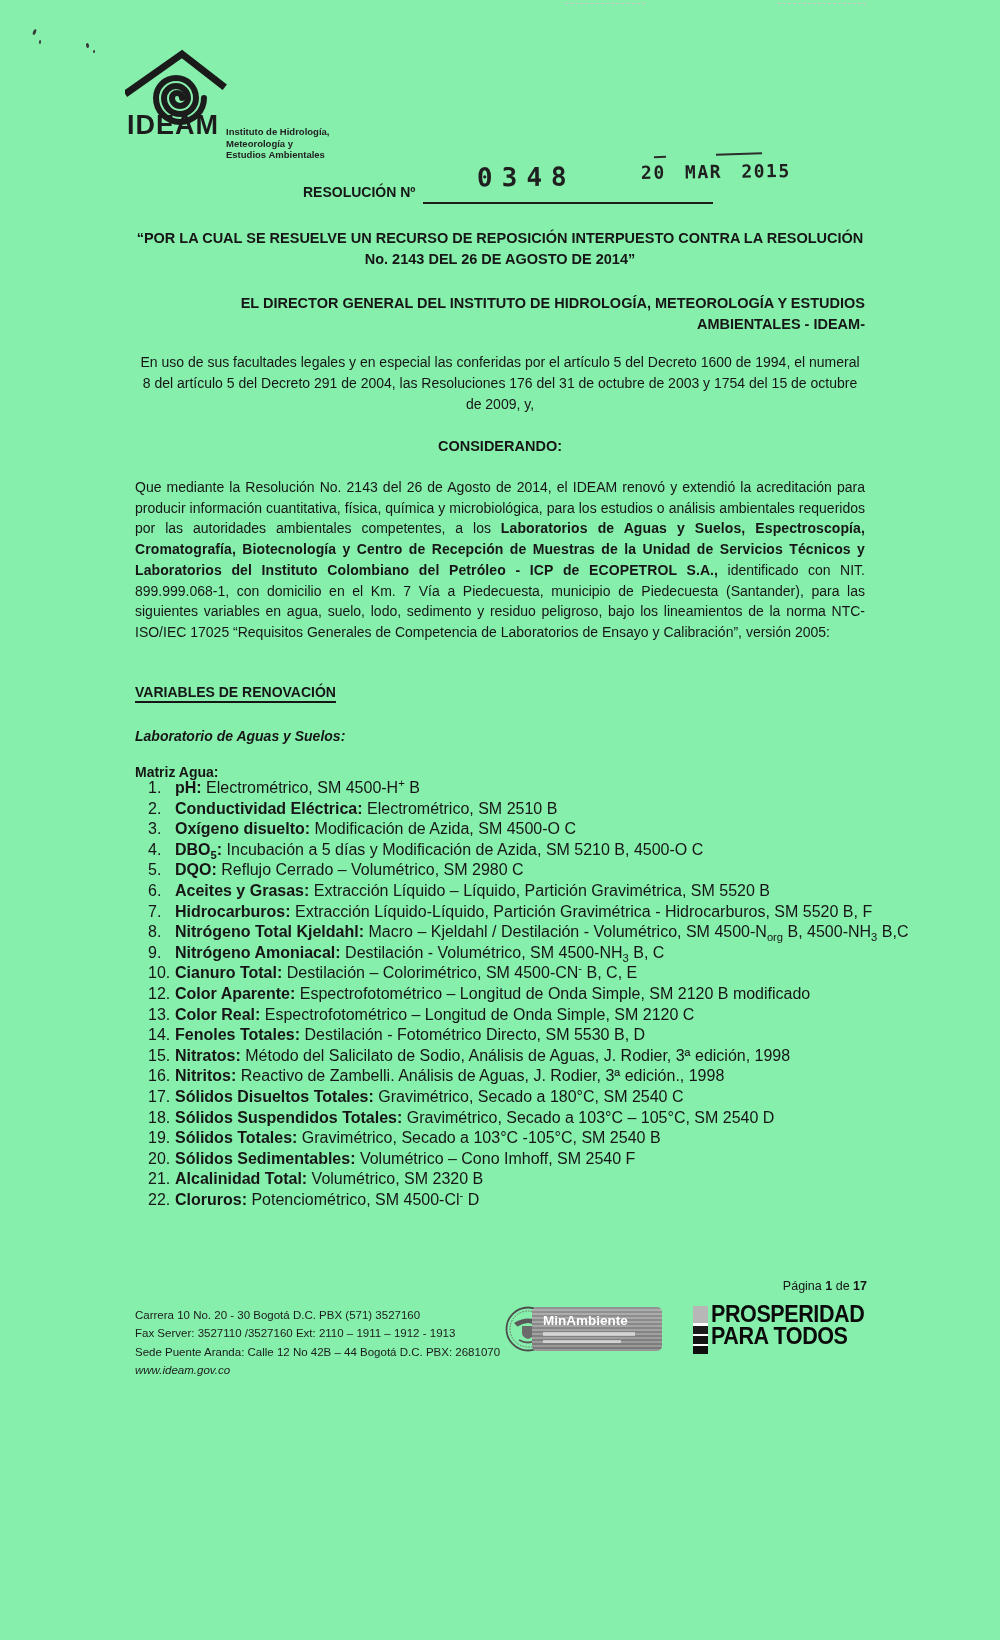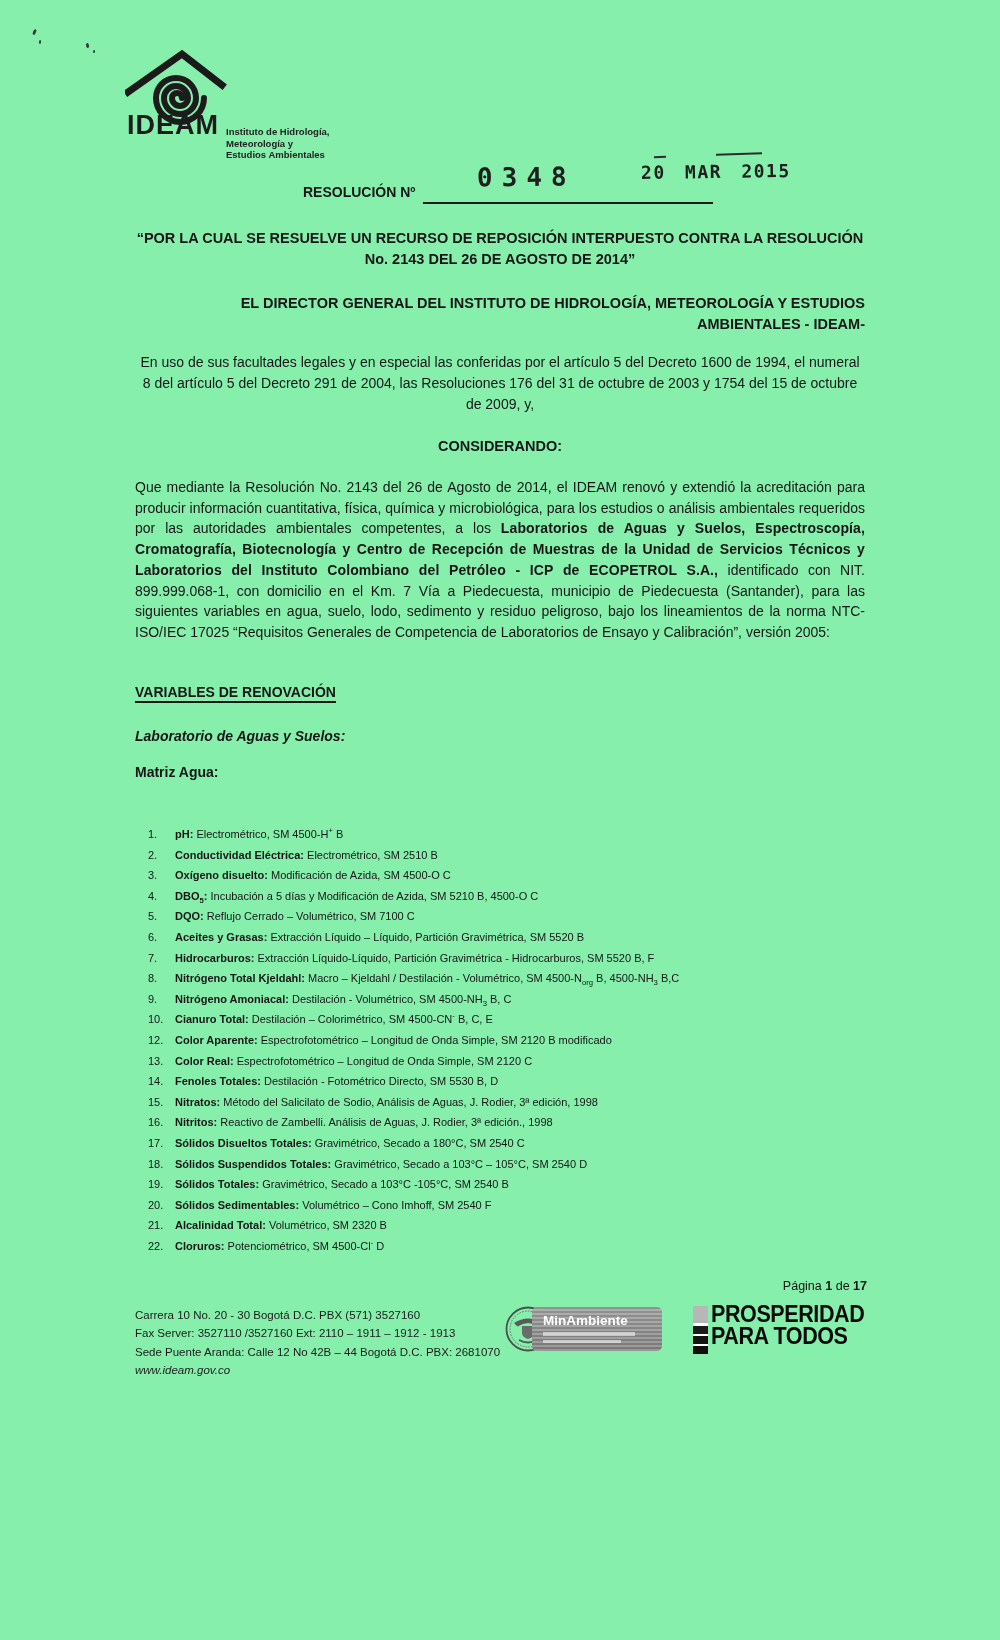--- a/index.html
+++ b/index.html
@@ -32,21 +32,21 @@
   .title-text{font-size:14.5px;font-weight:bold;text-align:center;line-height:21px;}
   .preamble-text{font-size:14px;text-align:center;line-height:21px;}
   .heading-center{font-size:14.5px;font-weight:bold;text-align:center;}
   .paragraph{font-size:14px;text-align:justify;line-height:20.7px;}
   .paragraph b{letter-spacing:.1px;}
   .section-h{font-size:14px;font-weight:bold;}
   .underlined{border-bottom:2px solid #161616;padding-bottom:1px;display:inline-block;}
   .italic{font-style:italic;}
 
   
-  .vars{left:148px;top:824px;width:740px;font-size:11px;line-height:20.6px;position:absolute;}
+  .vars{left:148px;top:778px;width:740px;font-size:16px;line-height:20.6px;position:absolute;}
   .var-item{white-space:nowrap;}
   .var-num{display:inline-block;width:27px;}
   .var-name{}
   sub,sup{font-size:70%;line-height:0;}
 
   
   .pagination{font-size:12.5px;right:133px;top:1279px;}
 
   
   .footer-address{font-size:11.5px;line-height:18.4px;color:#1b1b1b;}
@@ -124,21 +124,21 @@
     <span class="underlined">VARIABLES DE RENOVACIÓN</span>
   </div>
   <div class="abs section-h italic" style="left:135px;top:728px;">Laboratorio de Aguas y Suelos:</div>
   <div class="abs section-h" style="left:135px;top:764px;">Matriz Agua:</div>
 
   <div class="vars">
       <div class="var-item"><span class="var-num">1.</span><b class="var-name">pH:</b><span class="var-desc"> Electrométrico, SM 4500-H<sup>+</sup> B</span></div>
       <div class="var-item"><span class="var-num">2.</span><b class="var-name">Conductividad Eléctrica:</b><span class="var-desc"> Electrométrico, SM 2510 B</span></div>
       <div class="var-item"><span class="var-num">3.</span><b class="var-name">Oxígeno disuelto:</b><span class="var-desc"> Modificación de Azida, SM 4500-O C</span></div>
       <div class="var-item"><span class="var-num">4.</span><b class="var-name">DBO<sub>5</sub>:</b><span class="var-desc"> Incubación a 5 días y Modificación de Azida, SM 5210 B, 4500-O C</span></div>
-      <div class="var-item"><span class="var-num">5.</span><b class="var-name">DQO:</b><span class="var-desc"> Reflujo Cerrado – Volumétrico, SM 7100 C</span></div>
+      <div class="var-item"><span class="var-num">5.</span><b class="var-name">DQO:</b><span class="var-desc"> Reflujo Cerrado – Volumétrico, SM 2980 C</span></div>
       <div class="var-item"><span class="var-num">6.</span><b class="var-name">Aceites y Grasas:</b><span class="var-desc"> Extracción Líquido – Líquido, Partición Gravimétrica, SM 5520 B</span></div>
       <div class="var-item"><span class="var-num">7.</span><b class="var-name">Hidrocarburos:</b><span class="var-desc"> Extracción Líquido-Líquido, Partición Gravimétrica - Hidrocarburos, SM 5520 B, F</span></div>
       <div class="var-item"><span class="var-num">8.</span><b class="var-name">Nitrógeno Total Kjeldahl:</b><span class="var-desc"> Macro – Kjeldahl / Destilación - Volumétrico, SM 4500-N<sub>org</sub> B, 4500-NH<sub>3</sub> B,C</span></div>
       <div class="var-item"><span class="var-num">9.</span><b class="var-name">Nitrógeno Amoniacal:</b><span class="var-desc"> Destilación - Volumétrico, SM 4500-NH<sub>3</sub> B, C</span></div>
       <div class="var-item"><span class="var-num">10.</span><b class="var-name">Cianuro Total:</b><span class="var-desc"> Destilación – Colorimétrico, SM 4500-CN<sup>-</sup> B, C, E</span></div>
       <div class="var-item"><span class="var-num">12.</span><b class="var-name">Color Aparente:</b><span class="var-desc"> Espectrofotométrico – Longitud de Onda Simple, SM 2120 B modificado</span></div>
       <div class="var-item"><span class="var-num">13.</span><b class="var-name">Color Real:</b><span class="var-desc"> Espectrofotométrico – Longitud de Onda Simple, SM 2120 C</span></div>
       <div class="var-item"><span class="var-num">14.</span><b class="var-name">Fenoles Totales:</b><span class="var-desc"> Destilación - Fotométrico Directo, SM 5530 B, D</span></div>
       <div class="var-item"><span class="var-num">15.</span><b class="var-name">Nitratos:</b><span class="var-desc"> Método del Salicilato de Sodio, Análisis de Aguas, J. Rodier, 3ª edición, 1998</span></div>
       <div class="var-item"><span class="var-num">16.</span><b class="var-name">Nitritos:</b><span class="var-desc"> Reactivo de Zambelli. Análisis de Aguas, J. Rodier, 3ª edición., 1998</span></div>

